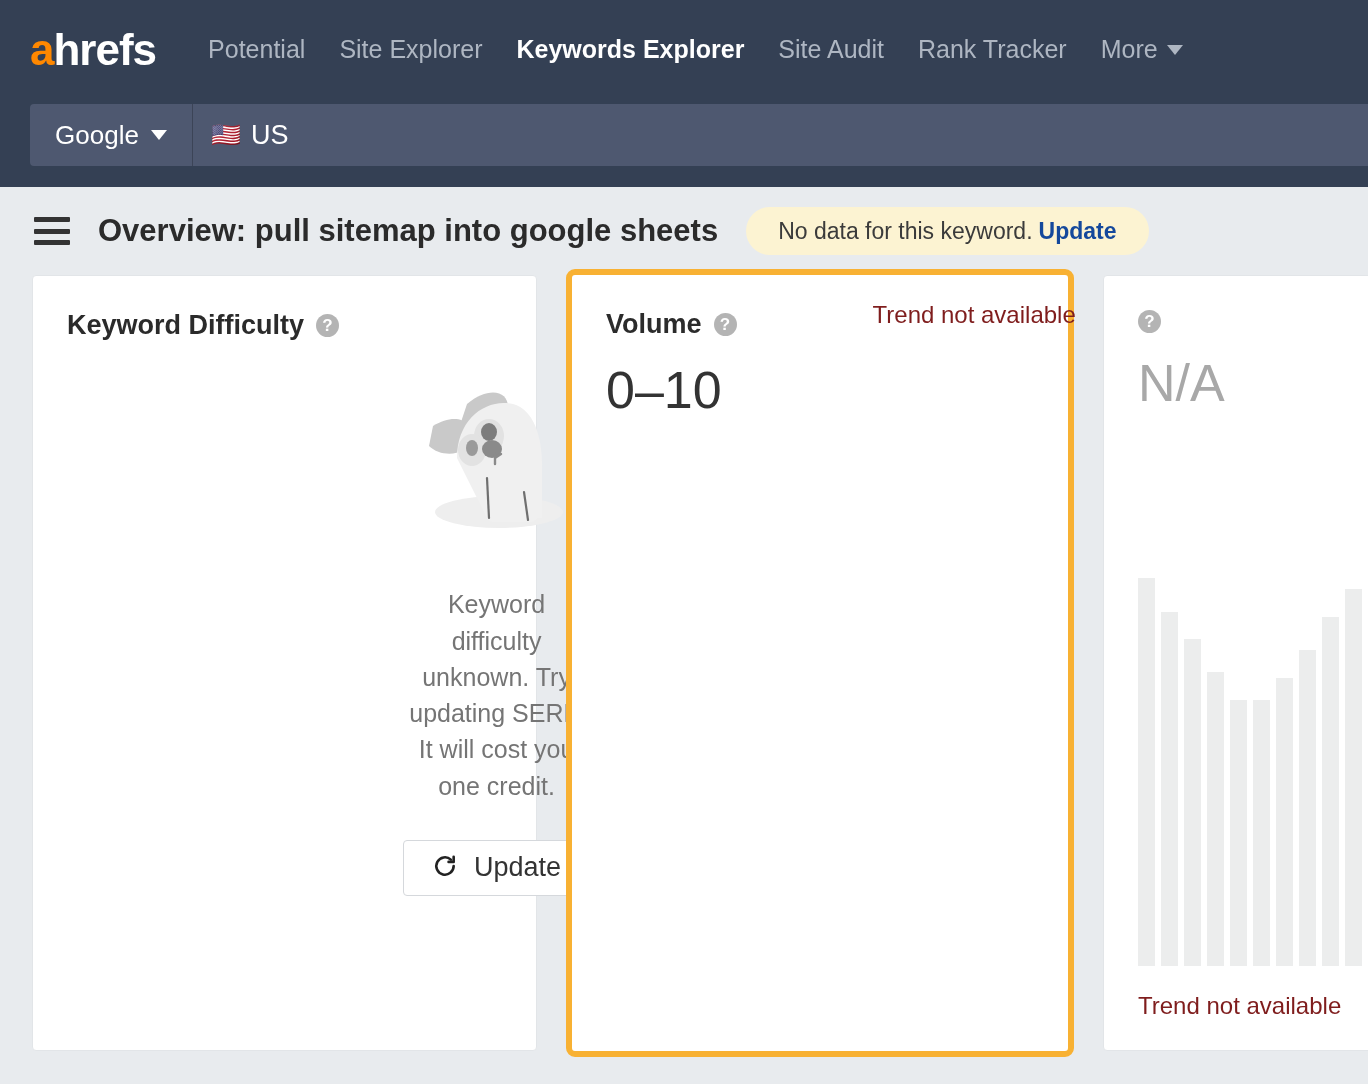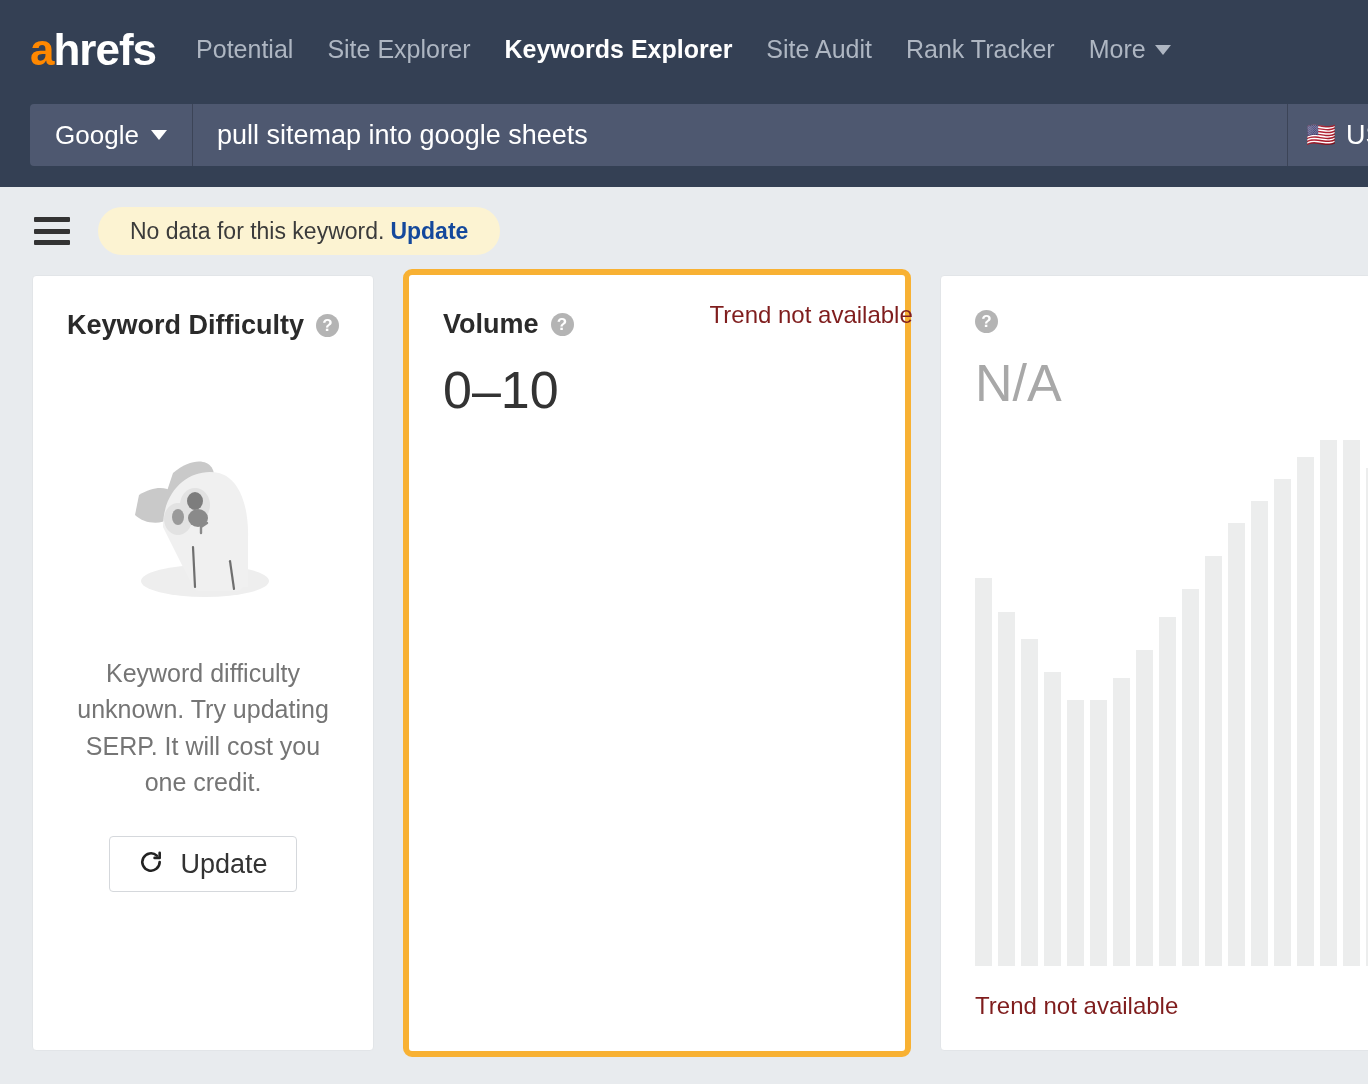--- a/index.html
+++ b/index.html
@@ -30,21 +30,21 @@
     align-items: center;
     padding-left: 30px;
   }
 
   #logo {
     font-size: 44px;
     font-weight: bold;
     letter-spacing: -1px;
     color: #ffffff;
     line-height: 1;
-    margin-right: 40px;
+    margin-right: 52px;
     font-family: "Liberation Sans", sans-serif;
     user-select: none;
   }
   #logo .a-orange { color: #ff8800; }
 
   .nav-link {
     font-size: 25px;
     color: #aeb6c2;
     margin-right: 34px;
     white-space: nowrap;
@@ -207,21 +207,21 @@
     background: #ffffff;
     border: 1px solid #e2e5e8;
     border-radius: 4px;
     position: relative;
   }
 
   .card-kd {
     width: 505px;
     height: 776px;
     display: flex;
-    flex-direction: column;
+    flex-direction: row;
   }
 
   .card-volume {
     width: 508px;
     height: 788px;
     border: 6px solid #f8b133;
     border-radius: 9px;
     margin-top: -6px;
     padding: 0;
     display: flex;
@@ -355,38 +355,36 @@
       <span class="caret"></span>
     </div>
   </div>
 
   <div id="searchrow">
     <div id="engine-select">
       <span class="engine-label">Google</span>
       <span class="caret-white"></span>
     </div>
 
-    <div id="search-input-wrap">
-      <input id="search-input" type="text" value="pull sitemap into google sheets" style="">
-    </div>
 
     <div id="country-select">
       <span class="flag">🇺🇸</span>
       <span class="country-label">US</span>
     </div>
   </div>
 </div>
 
 <div id="pagehead">
   <div id="hamburger">
     <span></span>
     <span></span>
     <span></span>
   </div>
 
+  <div id="page-title">Overview: pull sitemap into google sheets</div>
 
   <div id="nodata-banner">
     <span class="msg">No data for this keyword.</span>
     <span class="update-link">Update</span>
   </div>
 </div>
 
 <div id="cards">
 
   <div class="card card-kd">

